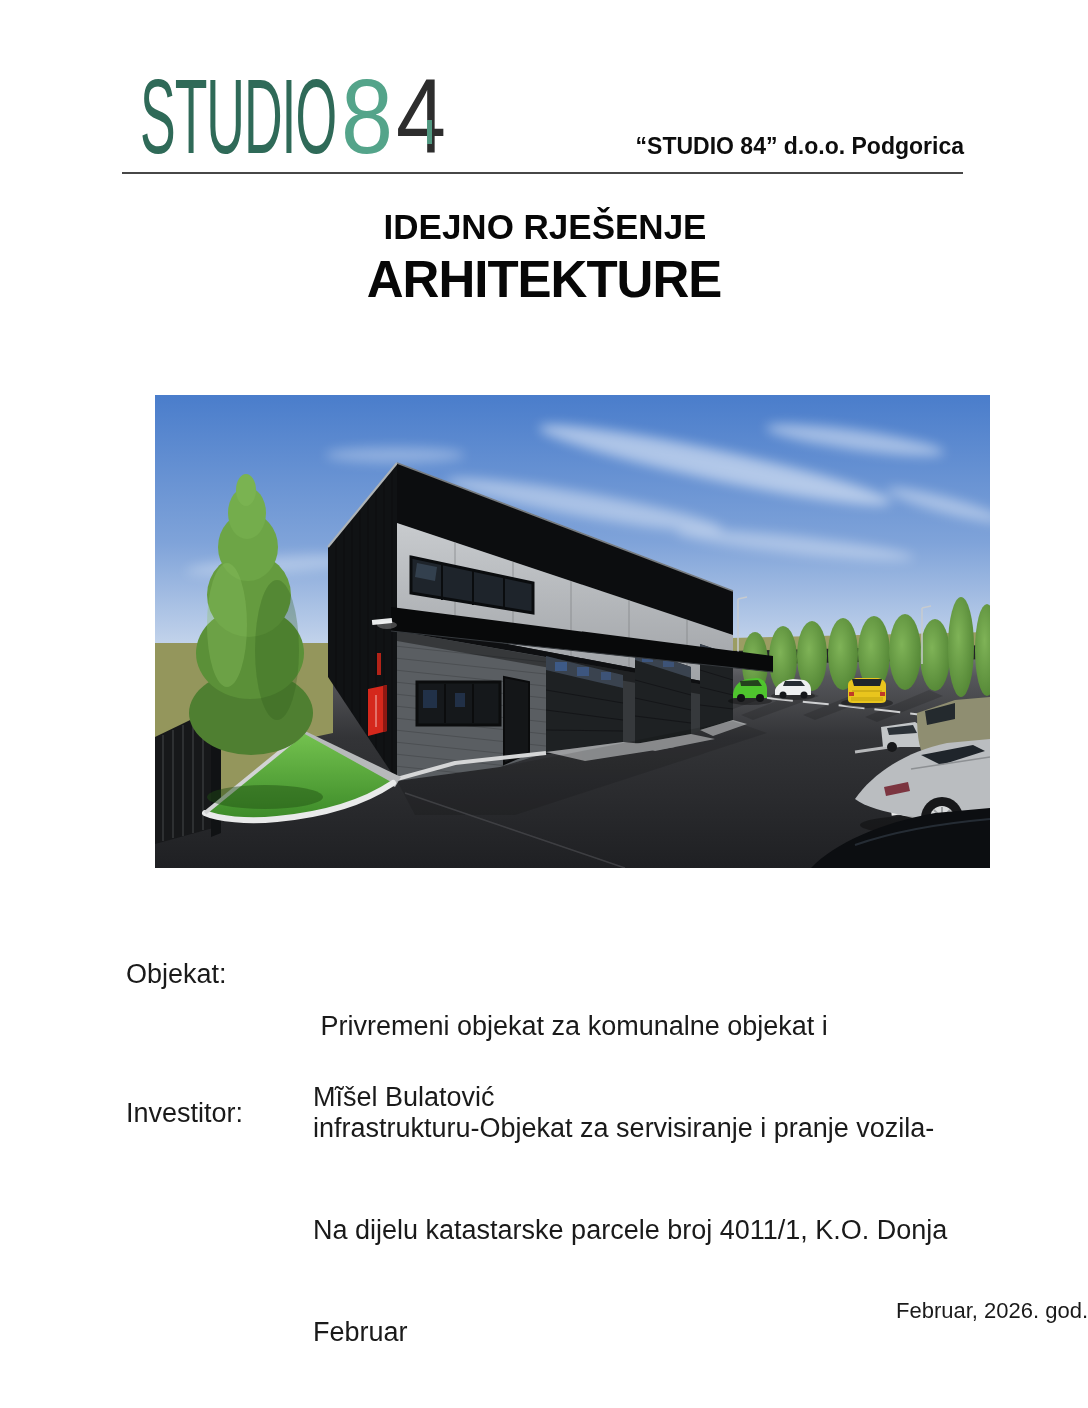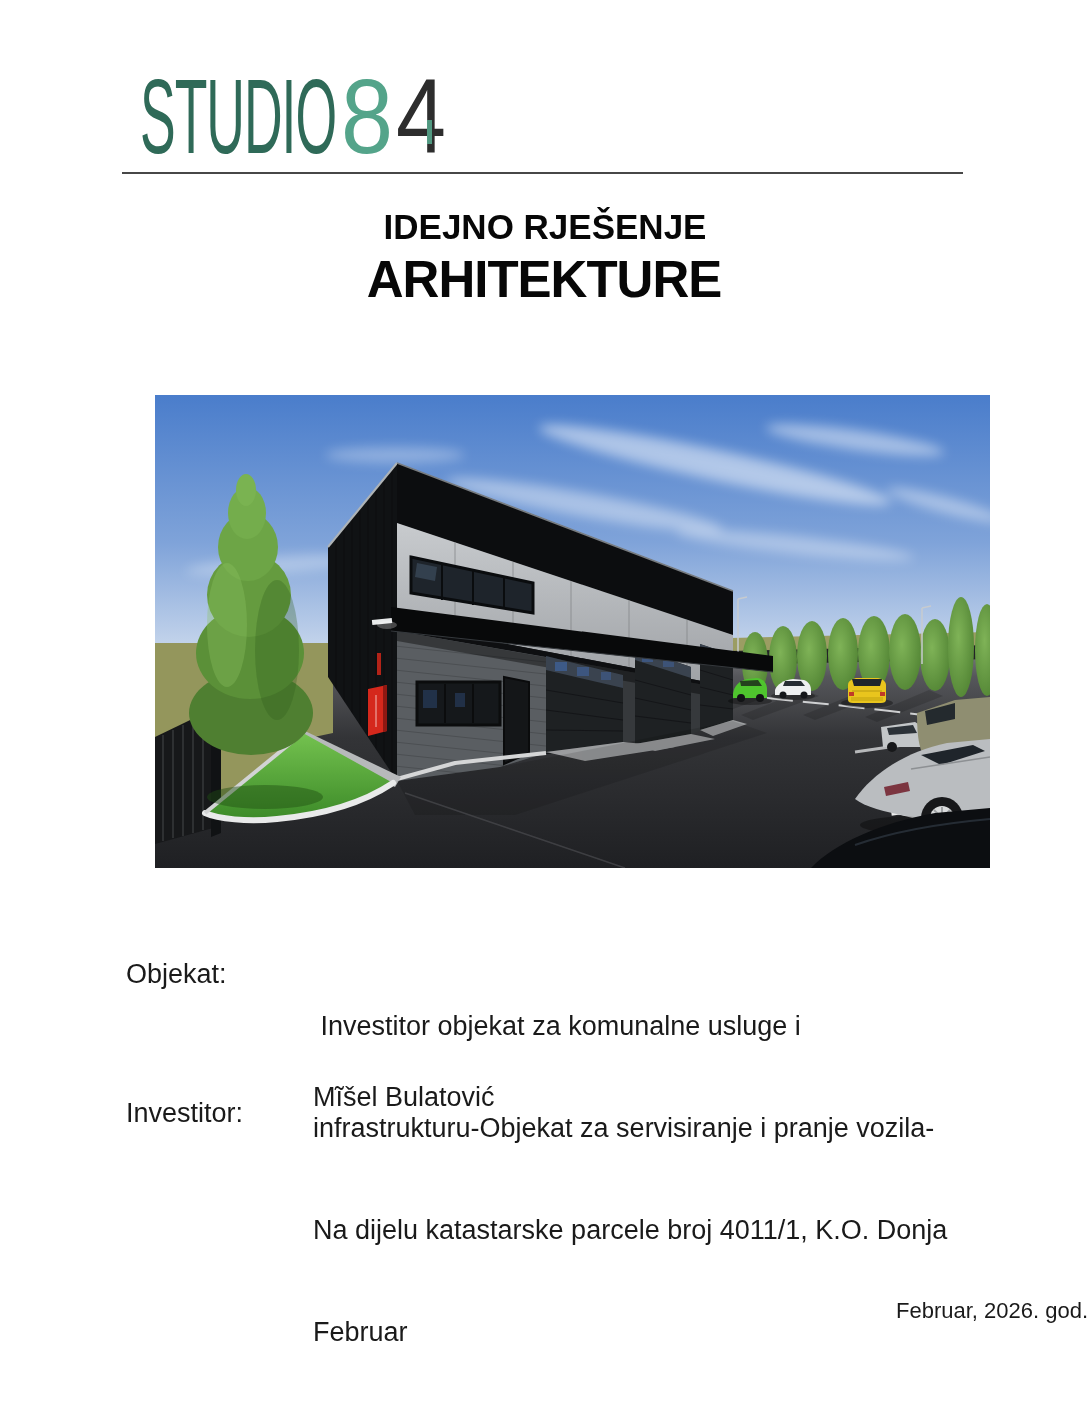--- a/index.html
+++ b/index.html
@@ -41,20 +41,21 @@
 
 <div class="page">
 
   <svg class="logo" viewBox="0 0 312 100" aria-hidden="true">
     <text x="2" y="95" font-size="106" font-weight="normal" letter-spacing="-2" textLength="196" lengthAdjust="spacingAndGlyphs" fill="#2F6A58">STUDIO</text>
     <text x="203" y="95" font-size="106" textLength="52" lengthAdjust="spacingAndGlyphs" fill="#54A48A">8</text>
     <text x="258" y="95" font-size="106" textLength="50" lengthAdjust="spacingAndGlyphs" fill="#2D2D2D">4</text>
     <rect x="289" y="62" width="5" height="24" fill="#54A48A" opacity="0.9"></rect>
   </svg>
 
+  <div class="company">“STUDIO 84” d.o.o. Podgorica</div>
 
   <div class="divider"></div>
 
   <div class="subtitle">IDEJNO RJEŠENJE</div>
   <div class="maintitle">ARHITEKTURE</div>
 
   <div class="render">
   <svg viewBox="0 0 835 473" aria-hidden="true">
     <defs>
       <linearGradient id="skyG" x1="0" y1="0" x2="0" y2="1">
@@ -350,21 +351,21 @@
         <path d="M656,473 C680,448 725,428 780,418 L835,413 L835,473 Z" fill="#0C0E11"></path>
         <path d="M700,450 C740,436 790,428 835,424" fill="none" stroke="#3D4A57" stroke-width="2" opacity="0.5"></path>
       </g>
     </g>
   </svg>
   </div>
 
   <div class="row row-objekat">
     <span class="label">Objekat:</span>
     <div class="val">
-      <div> Investitor objekat za komunalne usluge i</div>
+      <div> Privremeni objekat za komunalne objekat i</div>
       <div>infrastrukturu-Objekat za servisiranje i pranje vozila-</div>
       <div>Na dijelu katastarske parcele broj 4011/1, K.O. Donja</div>
       <div>Februar</div>
     </div>
   </div>
 
   <div class="row row-investitor">
     <span class="label">Investitor:</span>
     <div class="val">Mĩšel Bulatović</div>
   </div>

